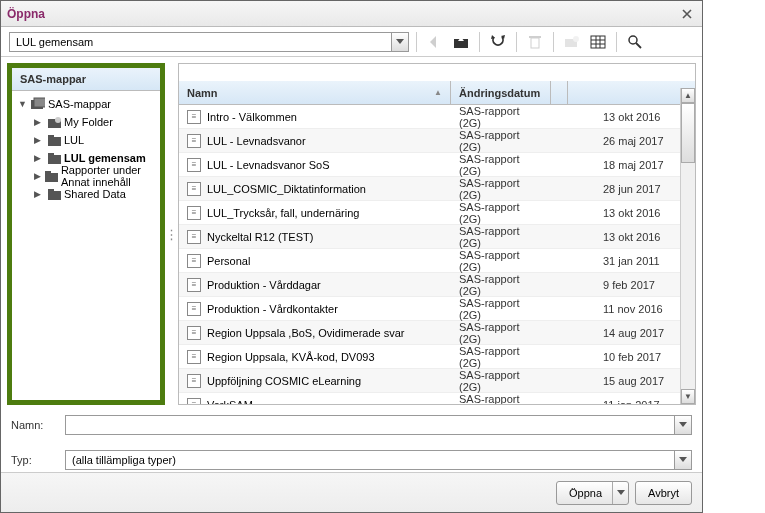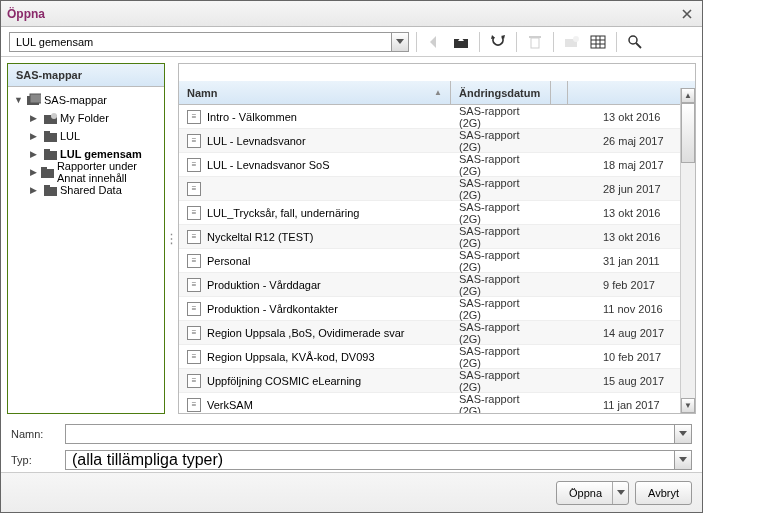--- a/index.html
+++ b/index.html
@@ -78,21 +78,21 @@
   .tbtn.disabled { opacity:.4; cursor:default;}
   .body {
     flex:1;
     display:flex;
     padding:6px;
     gap:4px;
     min-height:0;
   }
   .tree-panel {
     width:248px;
-    border:1px solid #4d7c0f;
+    border:5px solid #4d7c0f;
     display:flex;flex-direction:column;
     min-height:0;
   }
   .tree-header {
     background:linear-gradient(#eaf3fb,#d6e7f6);
     border-bottom:1px solid #bbb;
     padding:5px 8px;
     font-weight:bold;
     color:#333;
   }
@@ -198,30 +198,30 @@
     width:5px;
     display:flex;align-items:center;justify-content:center;
   }
   .handle-dots::before{
     content:"⋮";
     color:#888;
     font-size:13px;
   }
   .footer-fields {
     padding:4px 10px 2px 10px;
-    display:flex;flex-direction:column;gap:6px;
+    display:flex;flex-direction:column;gap:15px;
   }
   .frow { display:flex;align-items:center;gap:6px;}
   .frow label { width:48px; color:#333;}
   .frow .combo {
     flex:1;display:flex;
   }
   .frow .combo input {
     flex:1;height:20px;border:1px solid #999;border-right:none;
-    padding:0 6px;font-size:16px;background:#fff;
+    padding:0 6px;font-size:11px;background:#fff;
   }
   .frow .combo .dd {
     width:18px;height:20px;border:1px solid #999;
     background:linear-gradient(#fff,#ddd);
     display:flex;align-items:center;justify-content:center;
     cursor:pointer;
   }
   .buttons {
     height:40px;
     border-top:1px solid #ccc;
@@ -428,20 +428,21 @@
             <div class="cell cell-name">
               <span class="ricon">≡</span>
               <span>LUL - Levnadsvanor SoS</span>
             </div>
             <div class="cell cell-type">SAS-rapport (2G)</div>
             <div class="cell cell-date">18 maj 2017</div>
           </div>
           <div class="row">
             <div class="cell cell-name">
               <span class="ricon">≡</span>
+              <span>LUL_COSMIC_Diktatinformation</span>
             </div>
             <div class="cell cell-type">SAS-rapport (2G)</div>
             <div class="cell cell-date">28 jun 2017</div>
           </div>
           <div class="row">
             <div class="cell cell-name">
               <span class="ricon">≡</span>
               <span>LUL_Trycksår, fall, undernäring</span>
             </div>
             <div class="cell cell-type">SAS-rapport (2G)</div>

